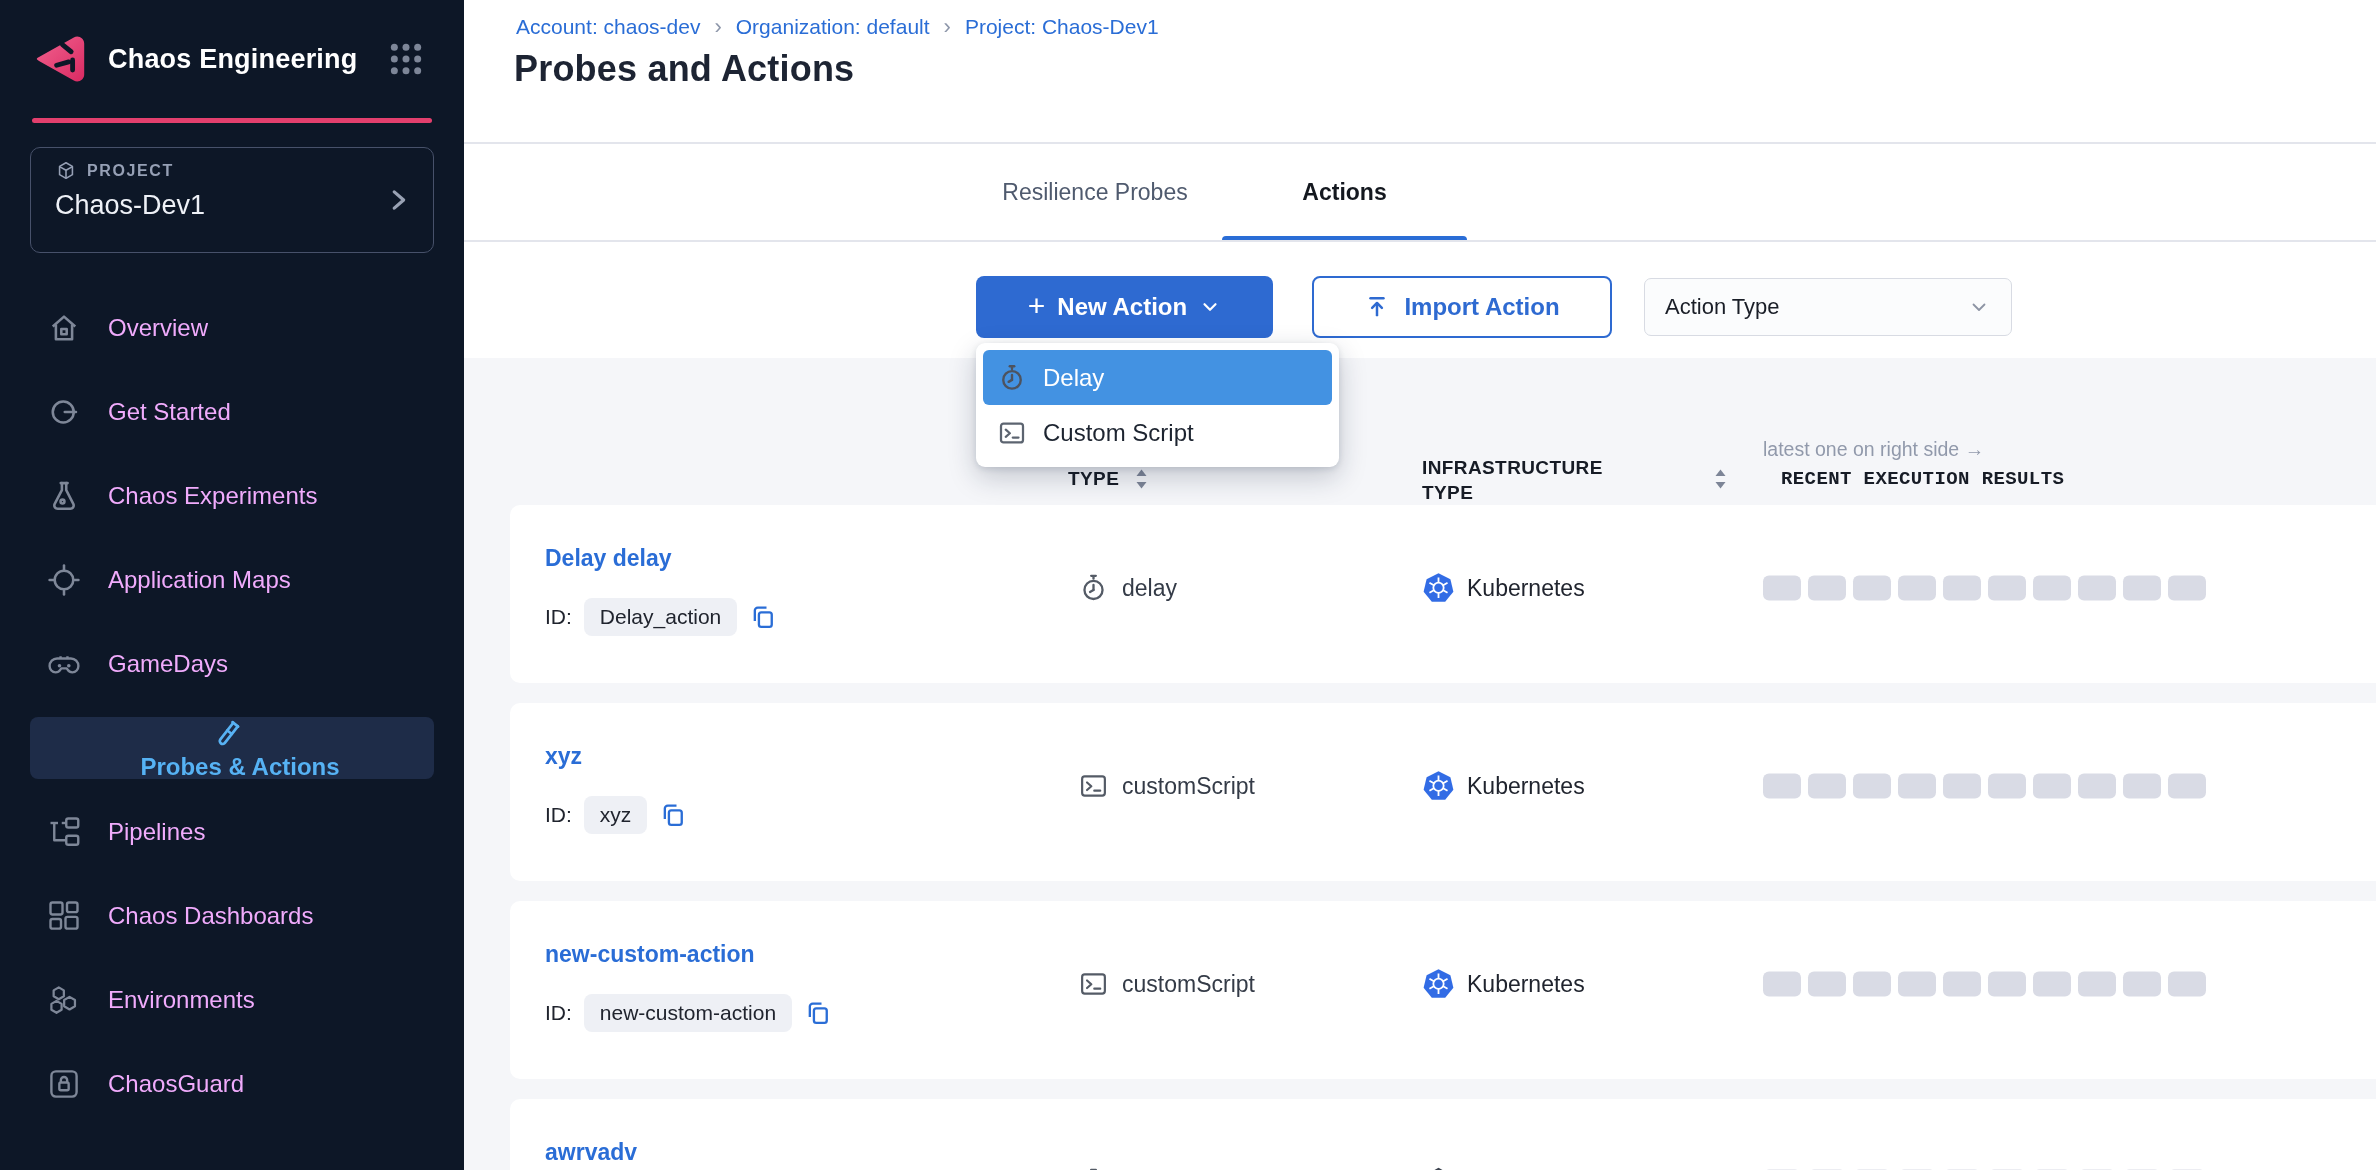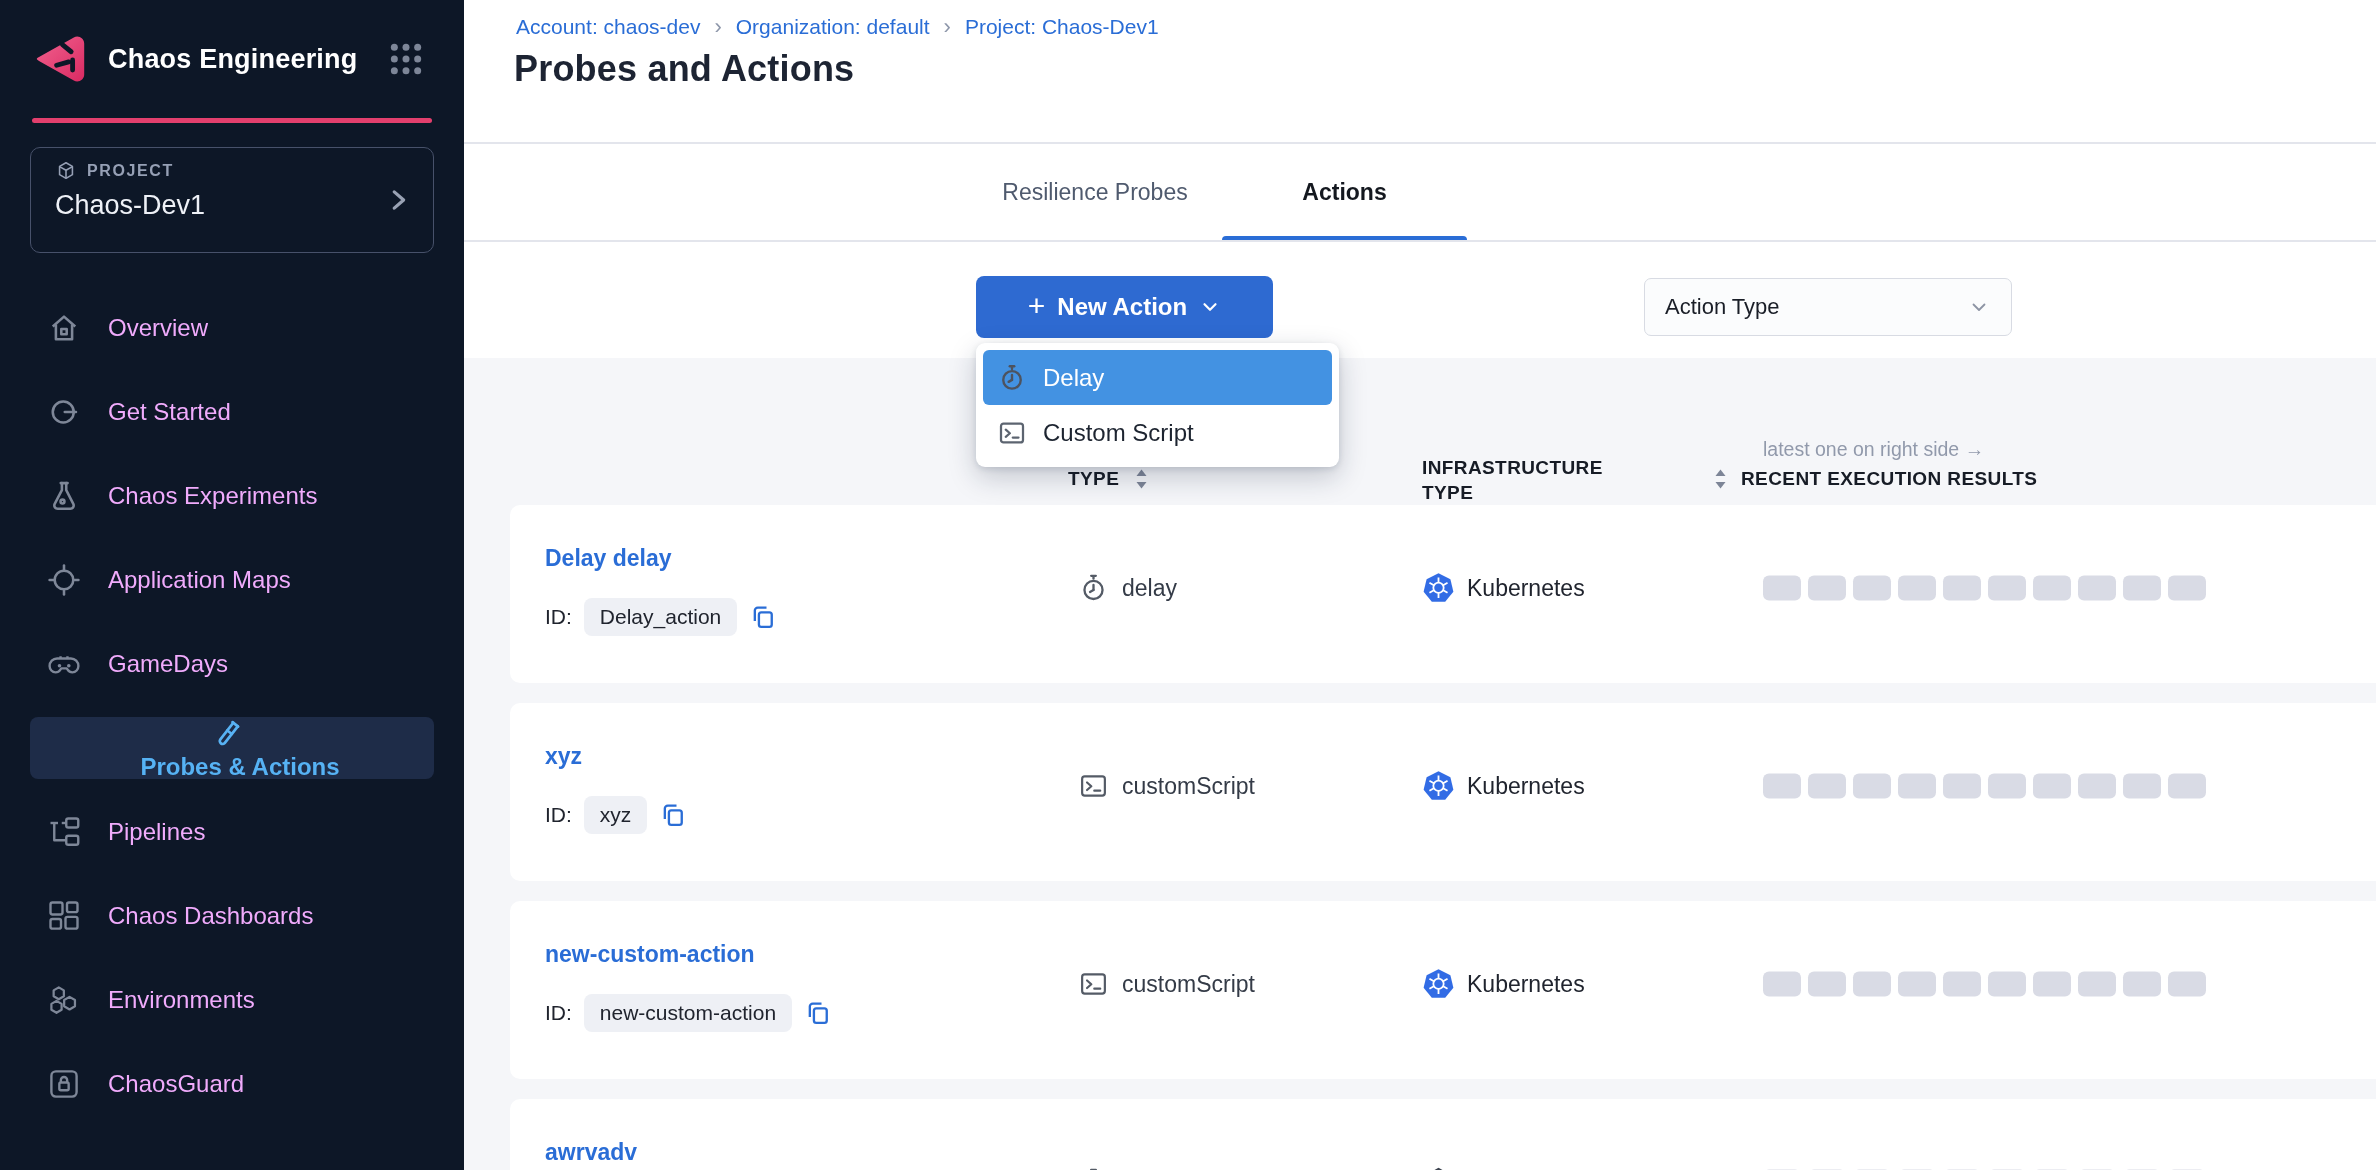--- a/index.html
+++ b/index.html
@@ -71,21 +71,21 @@
 
   
   .list-region { position:absolute; left:0; right:0; top:358px; bottom:0; background:#f5f6f9; }
 
   .thead { position:absolute; left:0; right:0; top:40px; height:130px; }
   .th { color:#171c26; font-weight:bold; font-size:19px; letter-spacing:.4px; }
   .th-type  { position:absolute; left:604px; top:70px; display:flex; gap:14px; align-items:center; }
   .th-infra { position:absolute; left:958px; top:57px; width:230px; line-height:25px; }
   .th-infra-sort { position:absolute; left:1248px; top:70px; }
   .th-note { position:absolute; left:1299px; top:40px; color:#9199ab; font-size:19.5px; }
-  .th-results { position:absolute; left:1277px; top:70px; }
+  .th-results { position:absolute; left:1317px; top:70px;font-family:Liberation Mono, monospace; }
   .sort-icon { width:17px; height:22px; }
 
   .rows { position:absolute; left:0; right:0; top:0; bottom:0; }
   .row-card { position:absolute; left:46px; right:0; height:178px; background:#fff;
               border-radius:10px 0 0 10px; }
   .row-name { position:absolute; left:35px; top:40px; color:#2a6dd6; font-size:23px;
               font-weight:bold; cursor:pointer; }
   .row-idline { position:absolute; left:35px; top:92px; height:40px; display:flex;
                 align-items:center; gap:12px; }
   .id-label { color:#20242e; font-size:21px; }
@@ -309,20 +309,30 @@
     <div class="tab tab-actions">Actions</div>
     <div class="tab-underline"></div>
     <div class="rule-2"></div>
 
     <div class="btn-new">
       <span class="plus">+</span>
       <span>New Action</span>
       <svg width="22" height="22" viewBox="0 0 24 24">
         <path d="M6 9l6 6 6-6" fill="none" stroke="#fff" stroke-width="2.4" stroke-linecap="round" stroke-linejoin="round"></path>
       </svg>
+    </div>
+    <div class="btn-import">
+      <svg width="26" height="26" viewBox="0 0 24 24">
+        <g fill="none" stroke="#2e6ad1" stroke-width="2.3" stroke-linecap="round" stroke-linejoin="round">
+          <path d="M6 4h12"></path>
+            <path d="M12 8.5V19.5"></path>
+            <path d="M7.5 12.8 12 8.3l4.5 4.5"></path>
+        </g>
+      </svg>
+      <span>Import Action</span>
     </div>
     <div class="select-action-type">
       <span>Action Type</span>
       <span class="spacer"></span>
       <svg width="24" height="24" viewBox="0 0 24 24">
         <path d="M6.5 9.5l5.5 5.5 5.5-5.5" fill="none" stroke="#8d94a4" stroke-width="1.8" stroke-linecap="round" stroke-linejoin="round"></path>
       </svg>
     </div>
 
     <div class="list-region">

